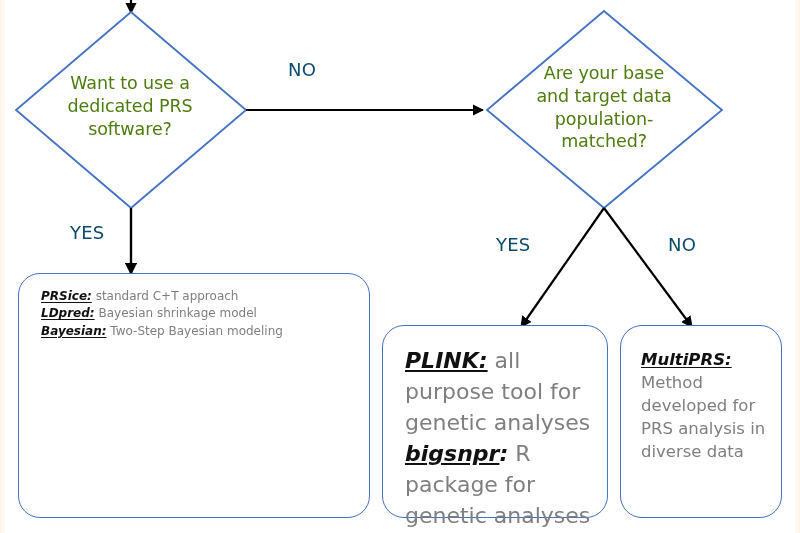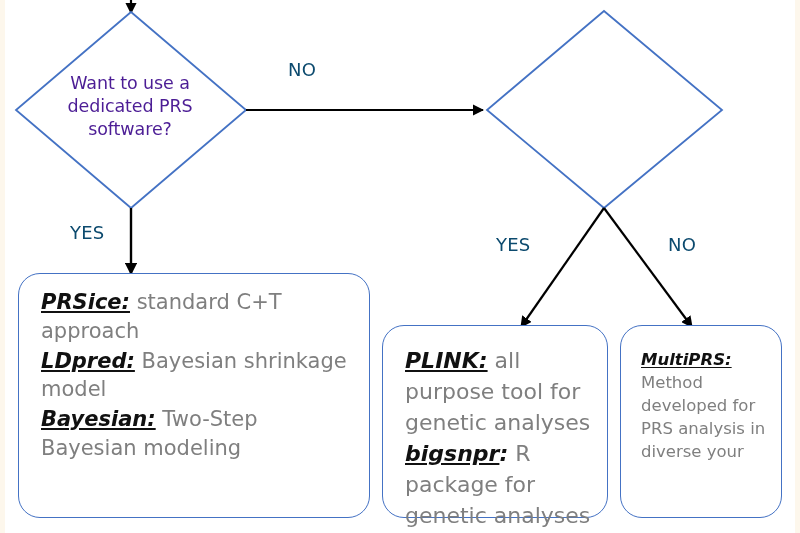--- a/index.html
+++ b/index.html
@@ -32,21 +32,21 @@
     top: 0;
     width: 800px;
     height: 533px;
     overflow: visible;
   }
 
   
   .diamond-text {
     position: absolute;
     text-align: center;
-    color: #4c1d95;
+    color: #4d7c0f;
     font-size: 17.5px;
     line-height: 1.30;
     white-space: pre-line;
     letter-spacing: -0.1px;
   }
   #diamond-label-software { left: 34px; top: 72px; width: 192px; }
   #diamond-label-population { left: 513px; top: 62px; width: 182px; }
 
   
   .branch-label {
@@ -68,21 +68,21 @@
     background: #ffffff;
     box-sizing: border-box;
   }
   #box-dedicated  { left: 18px;  top: 273px; width: 352px; height: 245px; }
   #box-plink      { left: 382px; top: 325px; width: 226px; height: 193px; }
   #box-multiprs   { left: 620px; top: 325px; width: 162px; height: 193px; }
 
   .box-inner {
     padding: 14px 16px 10px 22px;
     color: #808080;
-    font-size: 21px;
+    font-size: 12px;
     line-height: 1.37;
   }
   #box-plink .box-inner    { padding: 20px 12px 10px 22px; font-size: 22px; line-height: 1.40; }
   #box-multiprs .box-inner { padding: 22px 10px 10px 20px; font-size: 16.5px; line-height: 1.40; }
 
   .entry { margin: 0 0 1px 0; }
   .entry-name {
     color: #111111;
     font-weight: bold;
     font-style: italic;
@@ -123,20 +123,24 @@
 
     <line x1="604" y1="208" x2="521" y2="327" stroke="#000000" stroke-width="2.2" marker-end="url(#arrow)"></line>
 
     <line x1="604" y1="208" x2="692" y2="327" stroke="#000000" stroke-width="2.2" marker-end="url(#arrow)"></line>
   </svg>
 
   <div class="diamond-text" id="diamond-label-software">Want to use a
 dedicated PRS
 software?</div>
 
+  <div class="diamond-text" id="diamond-label-population">Are your base
+and target data
+population-
+matched?</div>
 
   <div class="branch-label" id="label-yes-software">YES</div>
 
   <div class="branch-label" id="label-no-software">NO</div>
 
   <div class="branch-label" id="label-yes-population">YES</div>
 
   <div class="branch-label" id="label-no-population">NO</div>
 
   <div class="result-box" id="box-dedicated">
@@ -149,17 +153,17 @@
 
   <div class="result-box" id="box-plink">
     <div class="box-inner">
         <p class="entry"><span class="entry-name">PLINK:</span><span class="entry-desc"> all purpose tool for genetic analyses</span></p>
         <p class="entry"><span class="entry-name">bigsnpr</span><span class="entry-sep">:</span><span class="entry-desc"> R package for genetic analyses</span></p>
       </div>
   </div>
 
   <div class="result-box" id="box-multiprs">
     <div class="box-inner">
-        <p class="entry"><span class="entry-name">MultiPRS:</span><span class="entry-desc"> Method developed for PRS analysis in diverse your</span></p>
+        <p class="entry"><span class="entry-name">MultiPRS:</span><span class="entry-desc"> Method developed for PRS analysis in diverse data</span></p>
       </div>
   </div>
 
 </div>
 
 </body></html>

